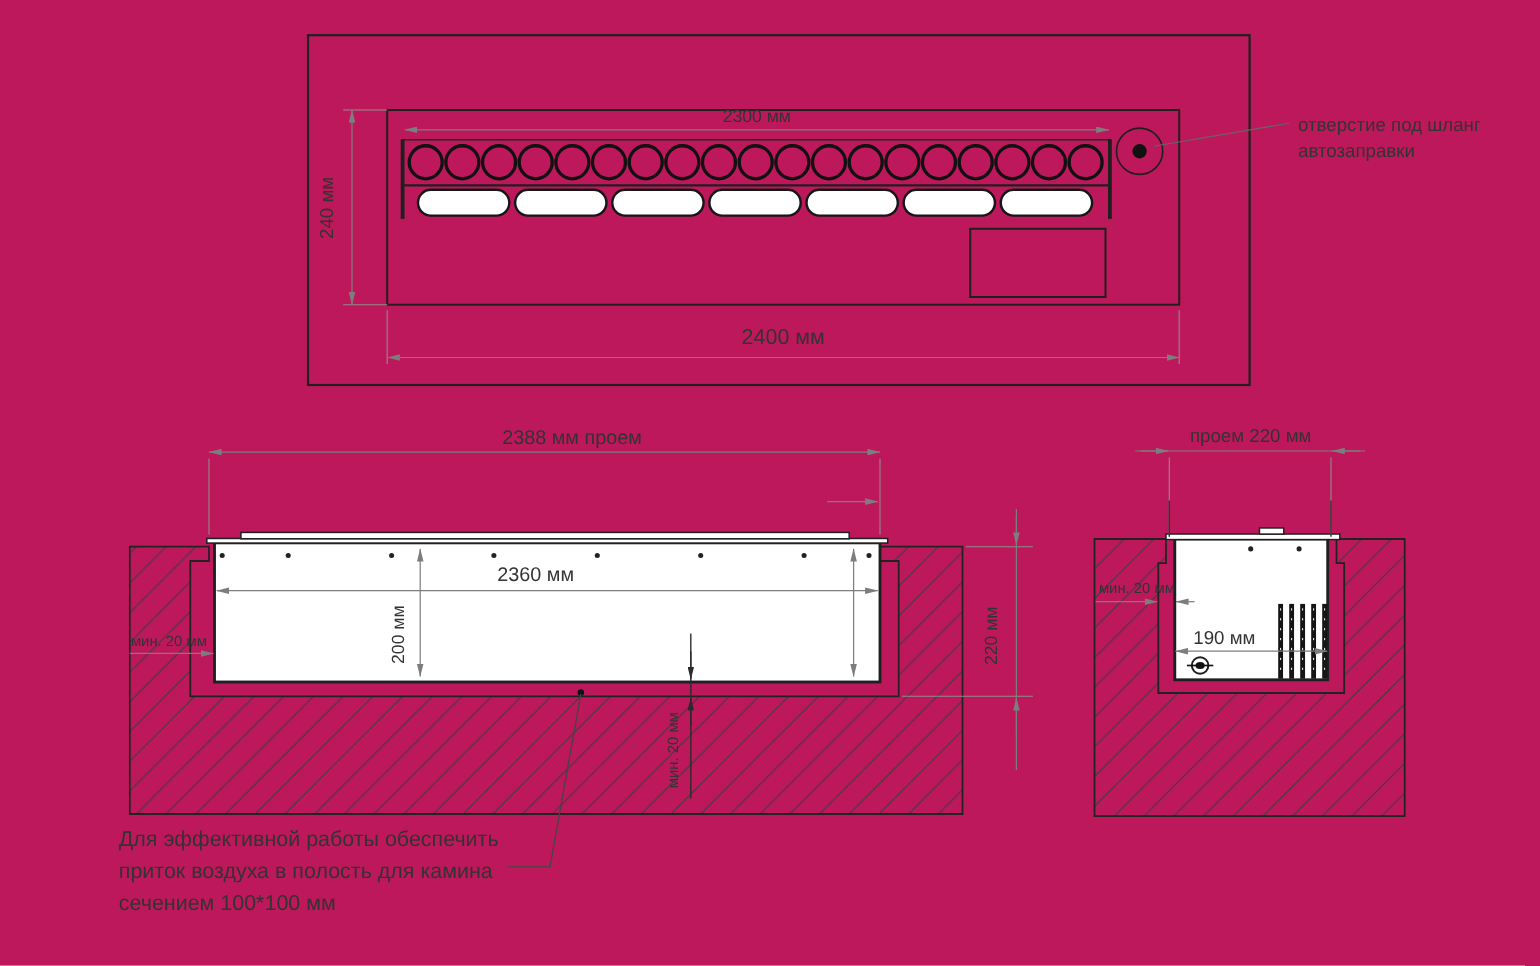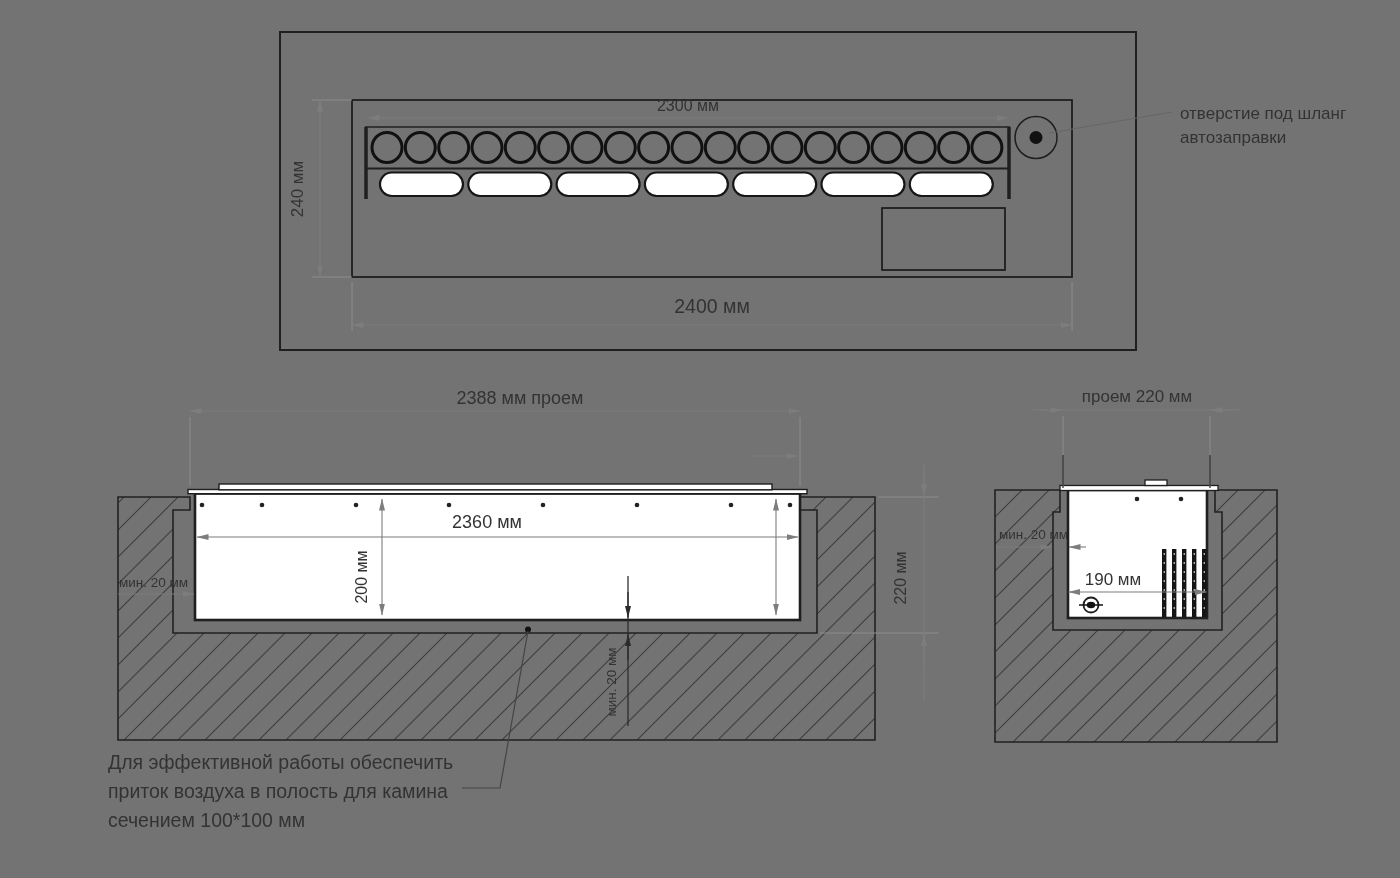--- a/index.html
+++ b/index.html
@@ -1,16 +1,16 @@
 <!DOCTYPE html>
 <html><head>
 <meta charset="utf-8">
 <style>
   html,body{margin:0;padding:0;background:#fff;}
-  .canvas{position:relative;width:1400px;height:878px;background:#737373;overflow:hidden;}
+  .canvas{position:relative;width:1400px;height:878px;background:#be185d;overflow:hidden;}
   svg text{font-family:"Liberation Sans","DejaVu Sans",sans-serif;fill:#333;}
   .obj{stroke:#1f1f1f;fill:none;}
   .objw{stroke:#1f1f1f;fill:#ffffff;}
   .dim{stroke:#7d7d7d;stroke-width:1.1;fill:none;}
   .dimd{stroke:#2b2b2b;stroke-width:1.25;fill:none;}
   .ext{stroke:#8d8d8d;stroke-width:1;fill:none;}
   .hatchfill{fill:url(#hatch);stroke:#222;stroke-width:1.6;}
   .t16{font-size:16px;} .t17{font-size:17px;} .t18{font-size:18px;}
   .t19{font-size:19.5px;} .t13{font-size:13.5px;}
   .burner-hole{stroke:#111;stroke-width:3;fill:none;}

